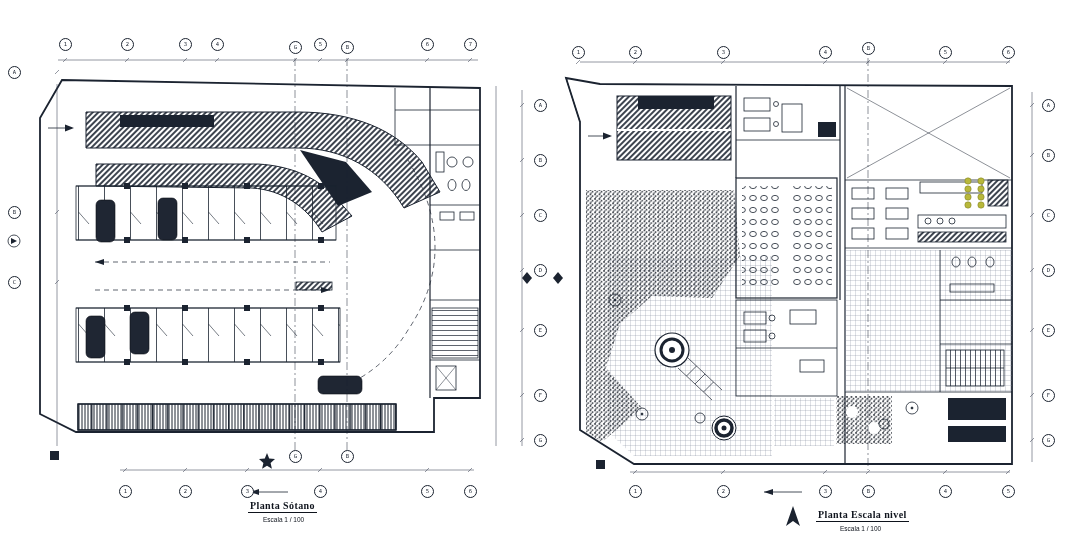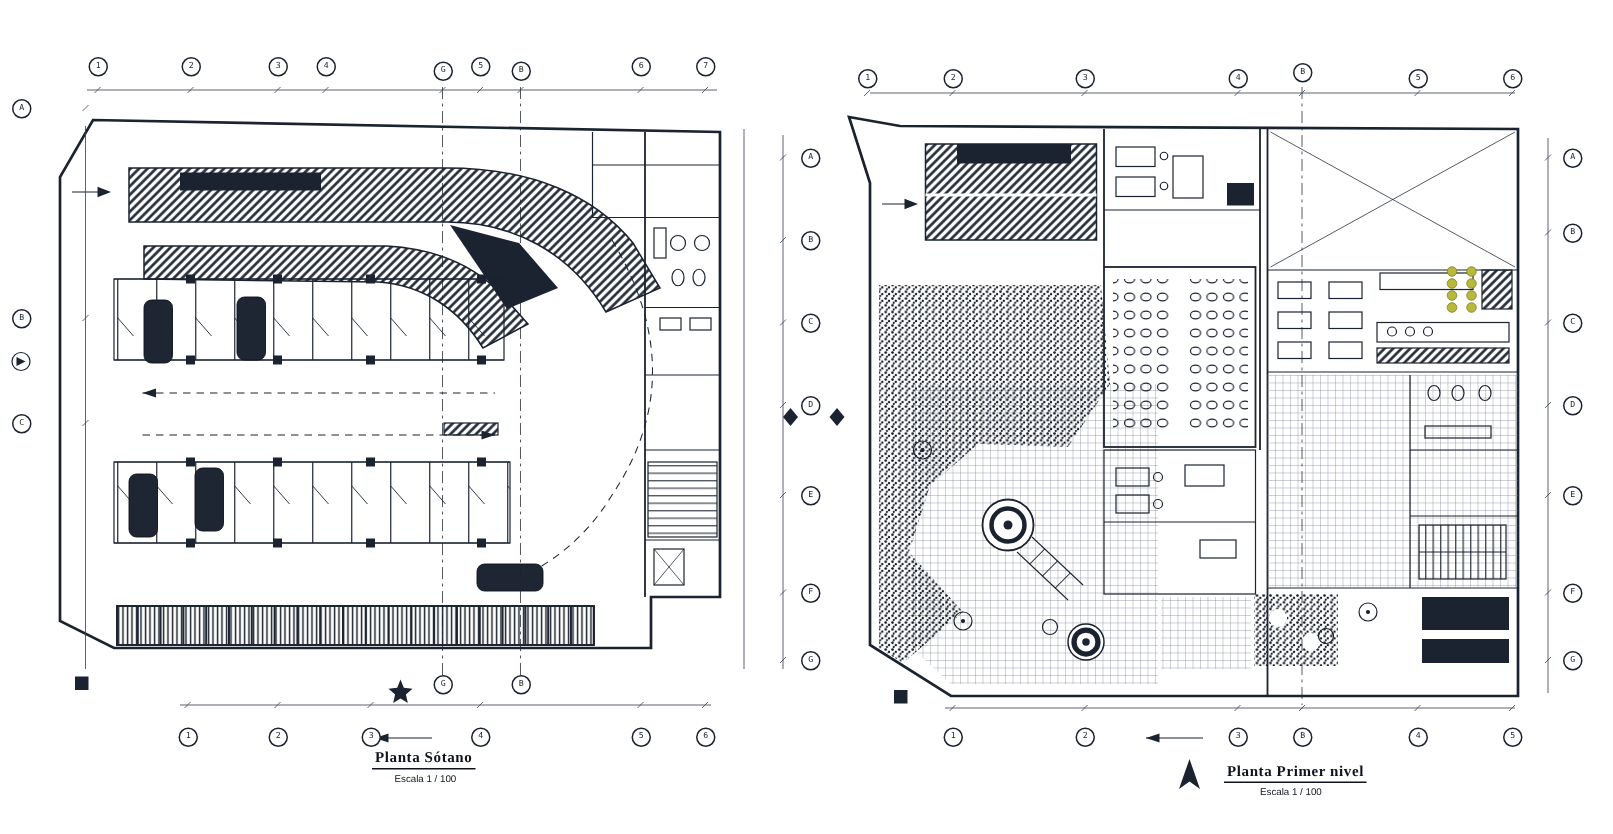--- a/index.html
+++ b/index.html
@@ -369,16 +369,16 @@
 <div class="bubble" style="left:1042px;top:149px">B</div>
 <div class="bubble" style="left:1042px;top:209px">C</div>
 <div class="bubble" style="left:1042px;top:264px">D</div>
 <div class="bubble" style="left:1042px;top:324px">E</div>
 <div class="bubble" style="left:1042px;top:389px">F</div>
 <div class="bubble" style="left:1042px;top:434px">G</div>
 
 <div class="plan-title" style="left:248px;top:500px">Planta Sótano</div>
 <div class="plan-scale" style="left:263px;top:516px">Escala 1 / 100</div>
 
-<div class="plan-title" style="left:816px;top:509px">Planta Primer nivel</div>
+<div class="plan-title" style="left:816px;top:509px">Planta Escala nivel</div>
 <div class="plan-scale" style="left:840px;top:525px">Escala 1 / 100</div>
 
 </div>
 
 </body></html>

